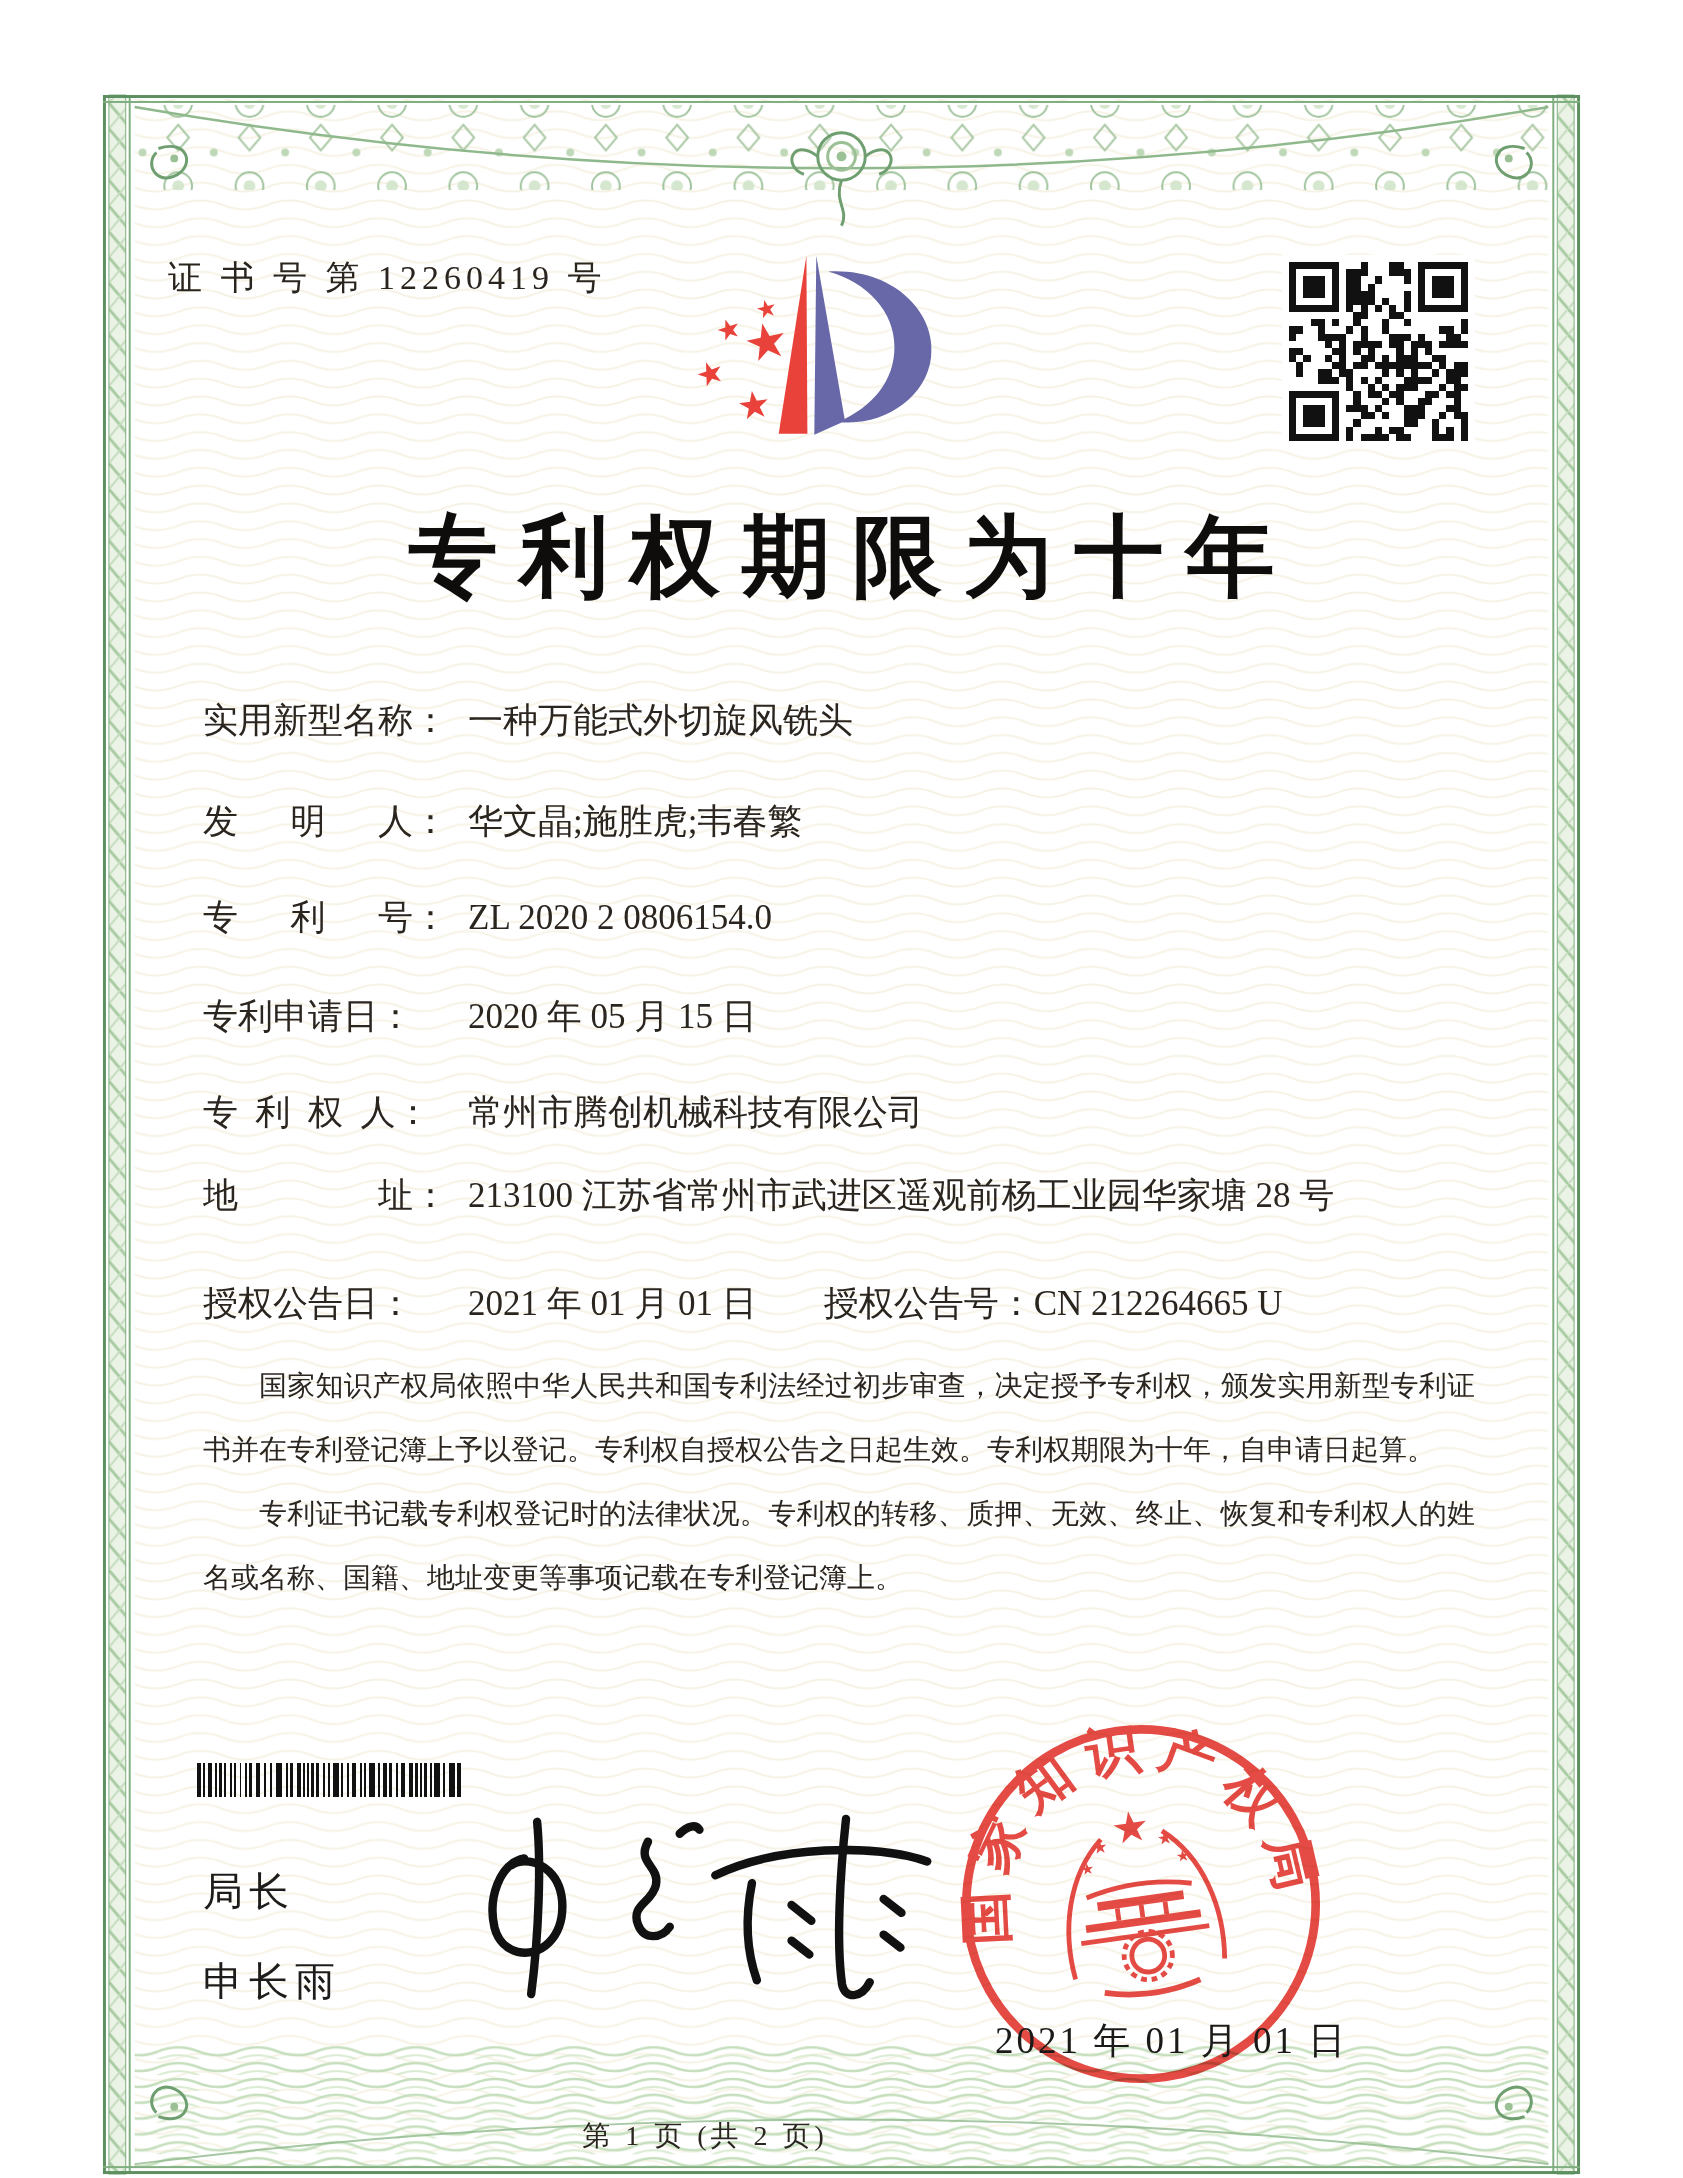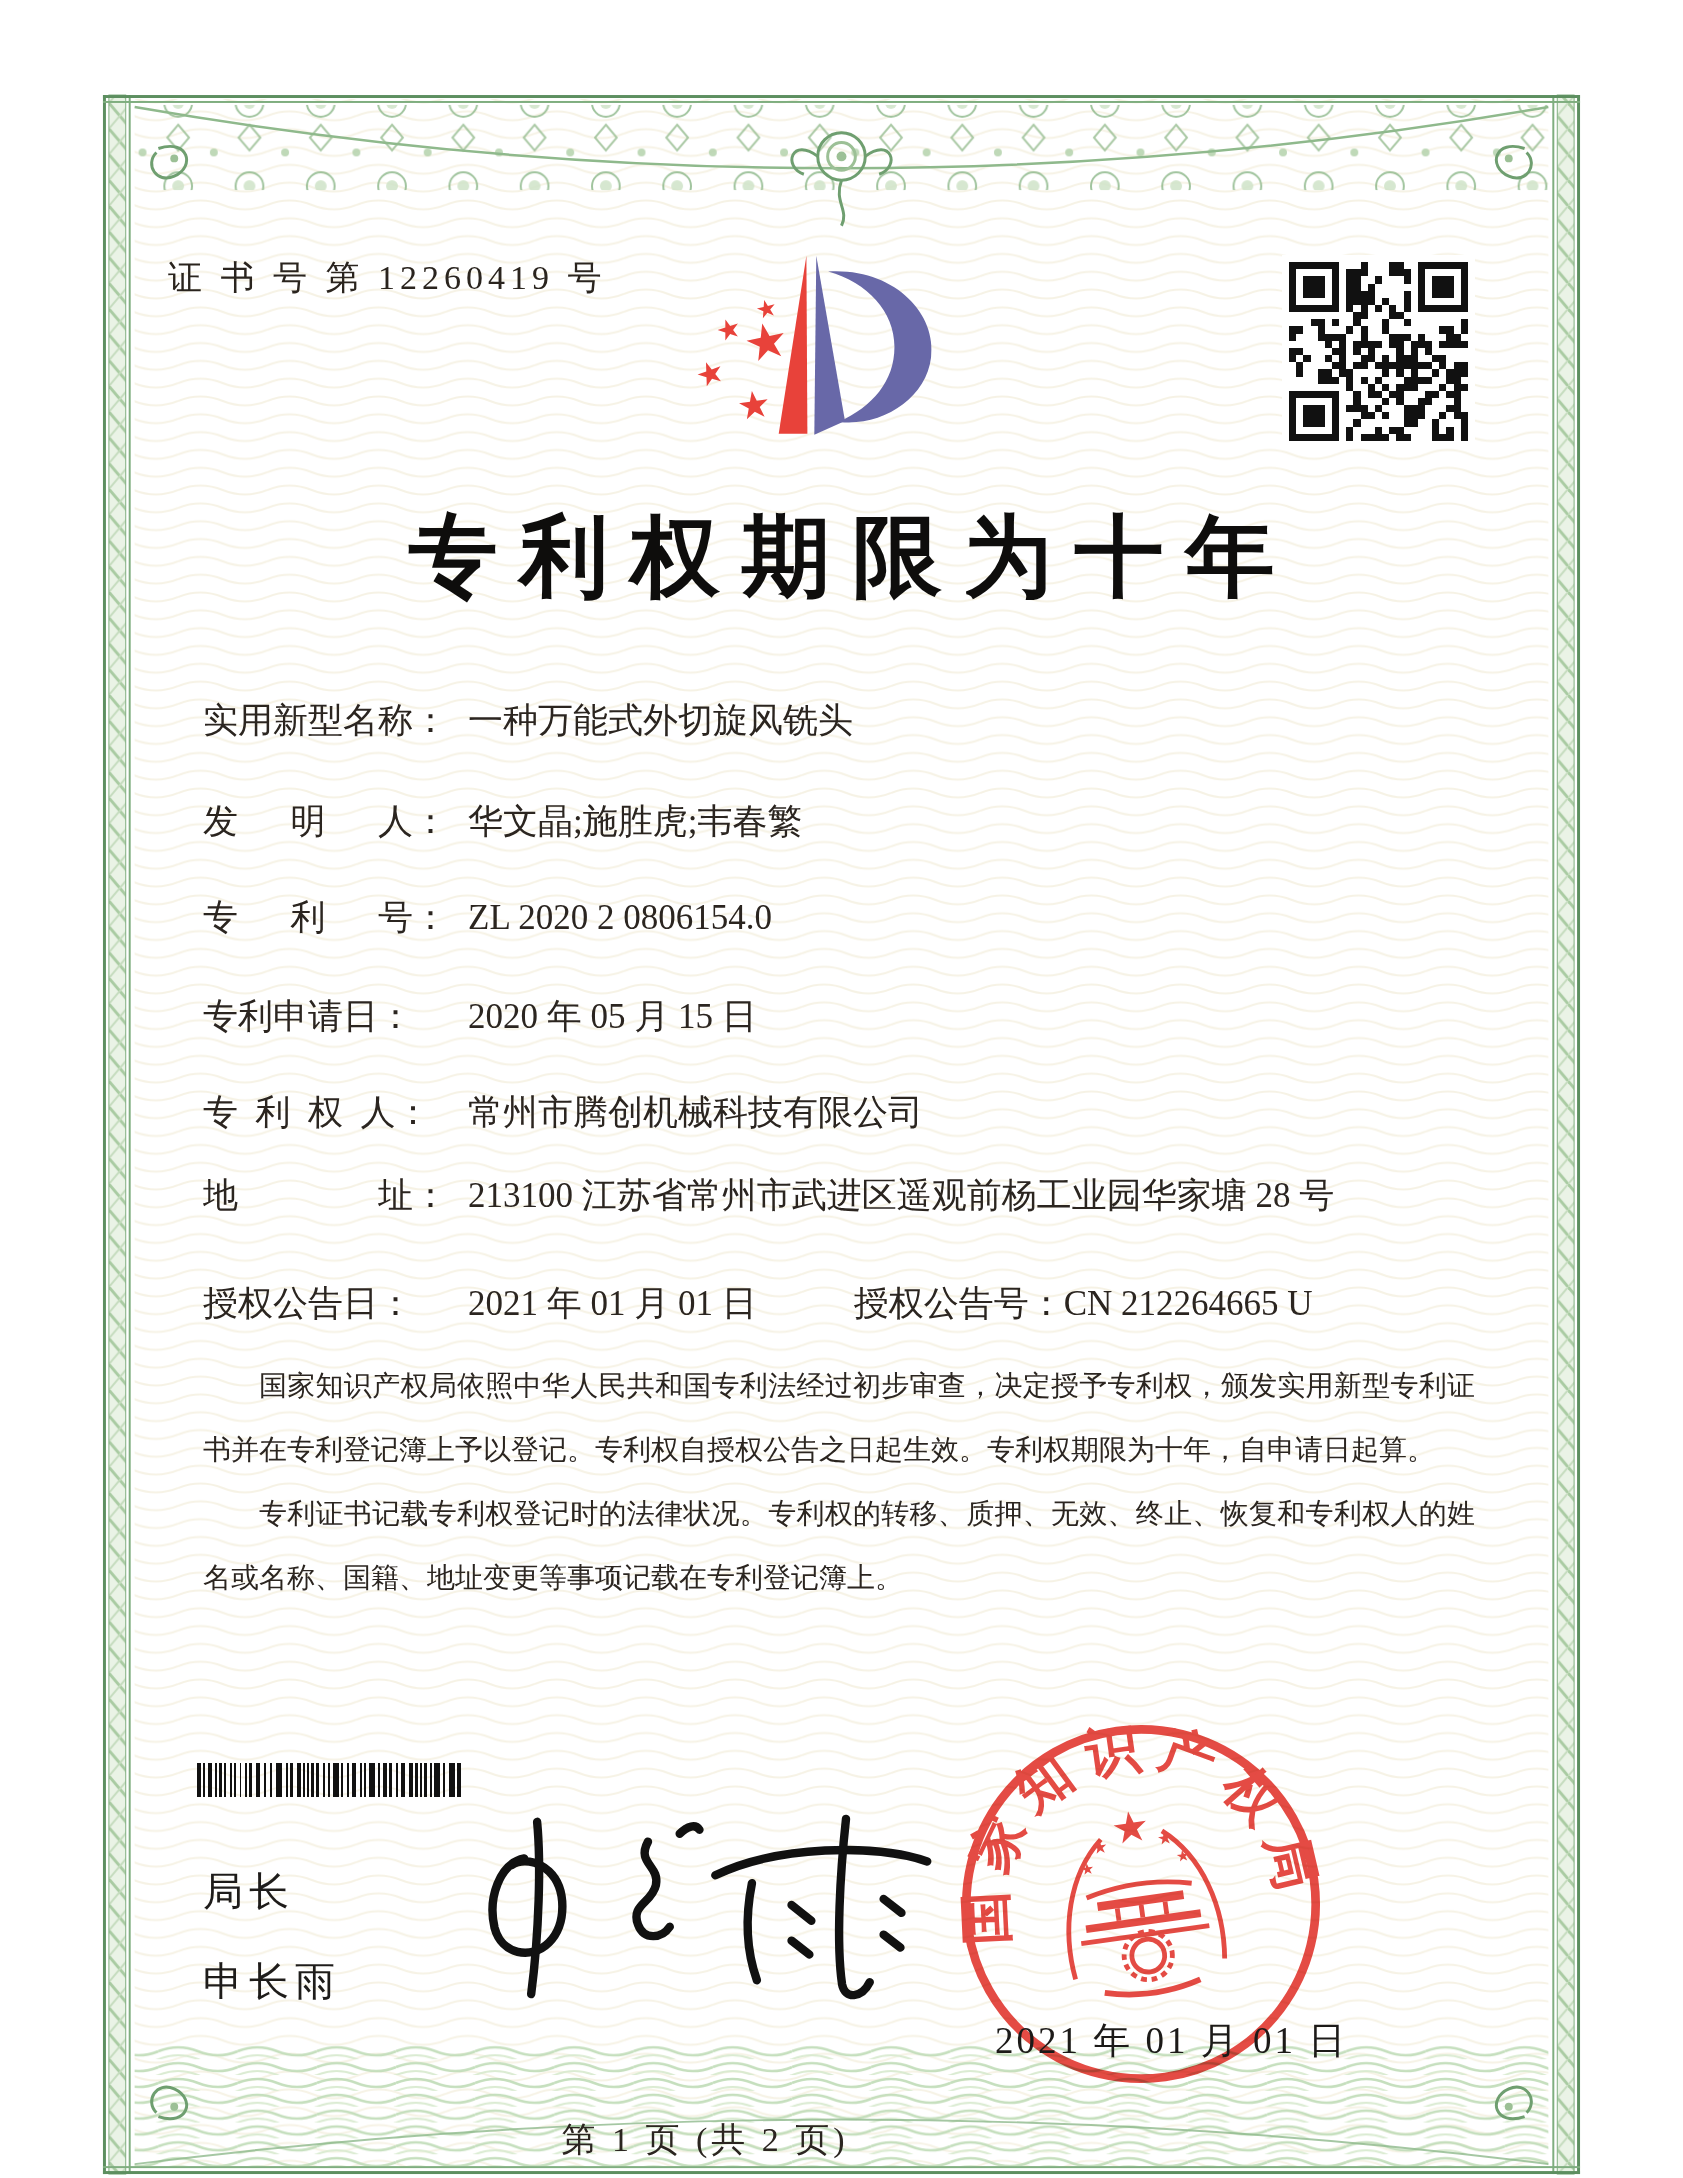--- a/index.html
+++ b/index.html
@@ -5,28 +5,28 @@
   html,body{margin:0;padding:0;background:#ffffff;}
   #page{position:relative;width:1683px;height:2178px;background:#ffffff;overflow:hidden;
         font-family:"Liberation Serif","DejaVu Serif",serif;color:#26221d;}
   .abs{position:absolute;}
   .certno{font-size:34px;letter-spacing:5px;color:#2a241e;}
   .title{width:1683px;text-align:center;font-size:89px;font-weight:700;color:#0e0d0c;
          letter-spacing:22px;text-indent:22px;}
   .row{left:203px;font-size:35px;white-space:nowrap;color:#2b2520;}
   .row .lab{display:inline-block;min-width:249px;}
   .row .val{margin-left:16px;}
-  .row .val2lab{margin-left:97px;}
+  .row .val2lab{margin-left:67px;}
   .bodytext{left:203px;top:1354px;width:1272px;font-size:28px;line-height:64px;
             text-align:justify;color:#2b2520;}
   .bodytext p{margin:0;text-indent:2em;}
   .official{left:203px;font-size:40px;font-family:"Liberation Sans","DejaVu Sans",sans-serif;
             font-weight:500;color:#1e1c1a;letter-spacing:6px;}
   .sealdate{font-size:37px;letter-spacing:3px;color:#1c1a18;z-index:5;}
-  .footer{width:1410px;text-align:center;font-size:34px;letter-spacing:4px;color:#2b2520;z-index:4;}
+  .footer{width:1410px;text-align:center;font-size:28px;letter-spacing:4px;color:#2b2520;z-index:4;}
   svg{display:block;}
   .layer1{z-index:1;} .layer2{z-index:2;}
 </style>
 </head>
 <body>
 
 <div id="page">
 
   <svg class="abs" style="left:0;top:0;z-index:0;" width="1683" height="2178" viewBox="0 0 1700 2200">
     <defs>

